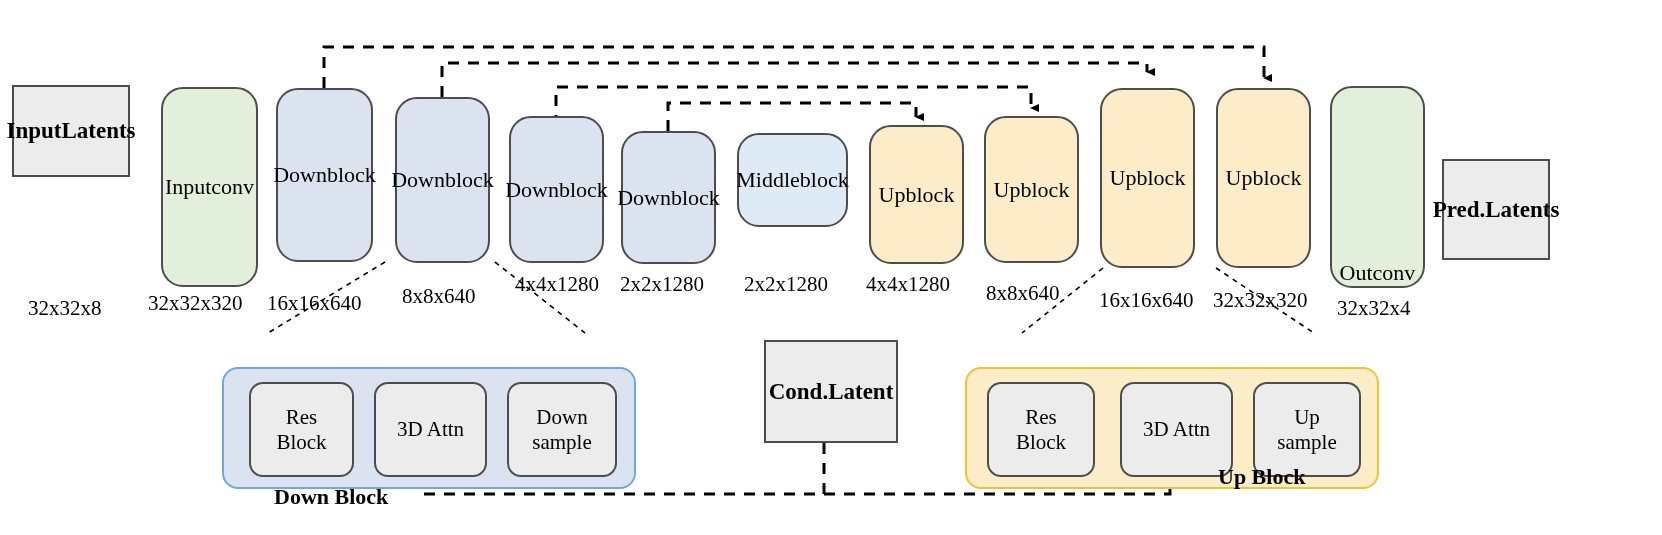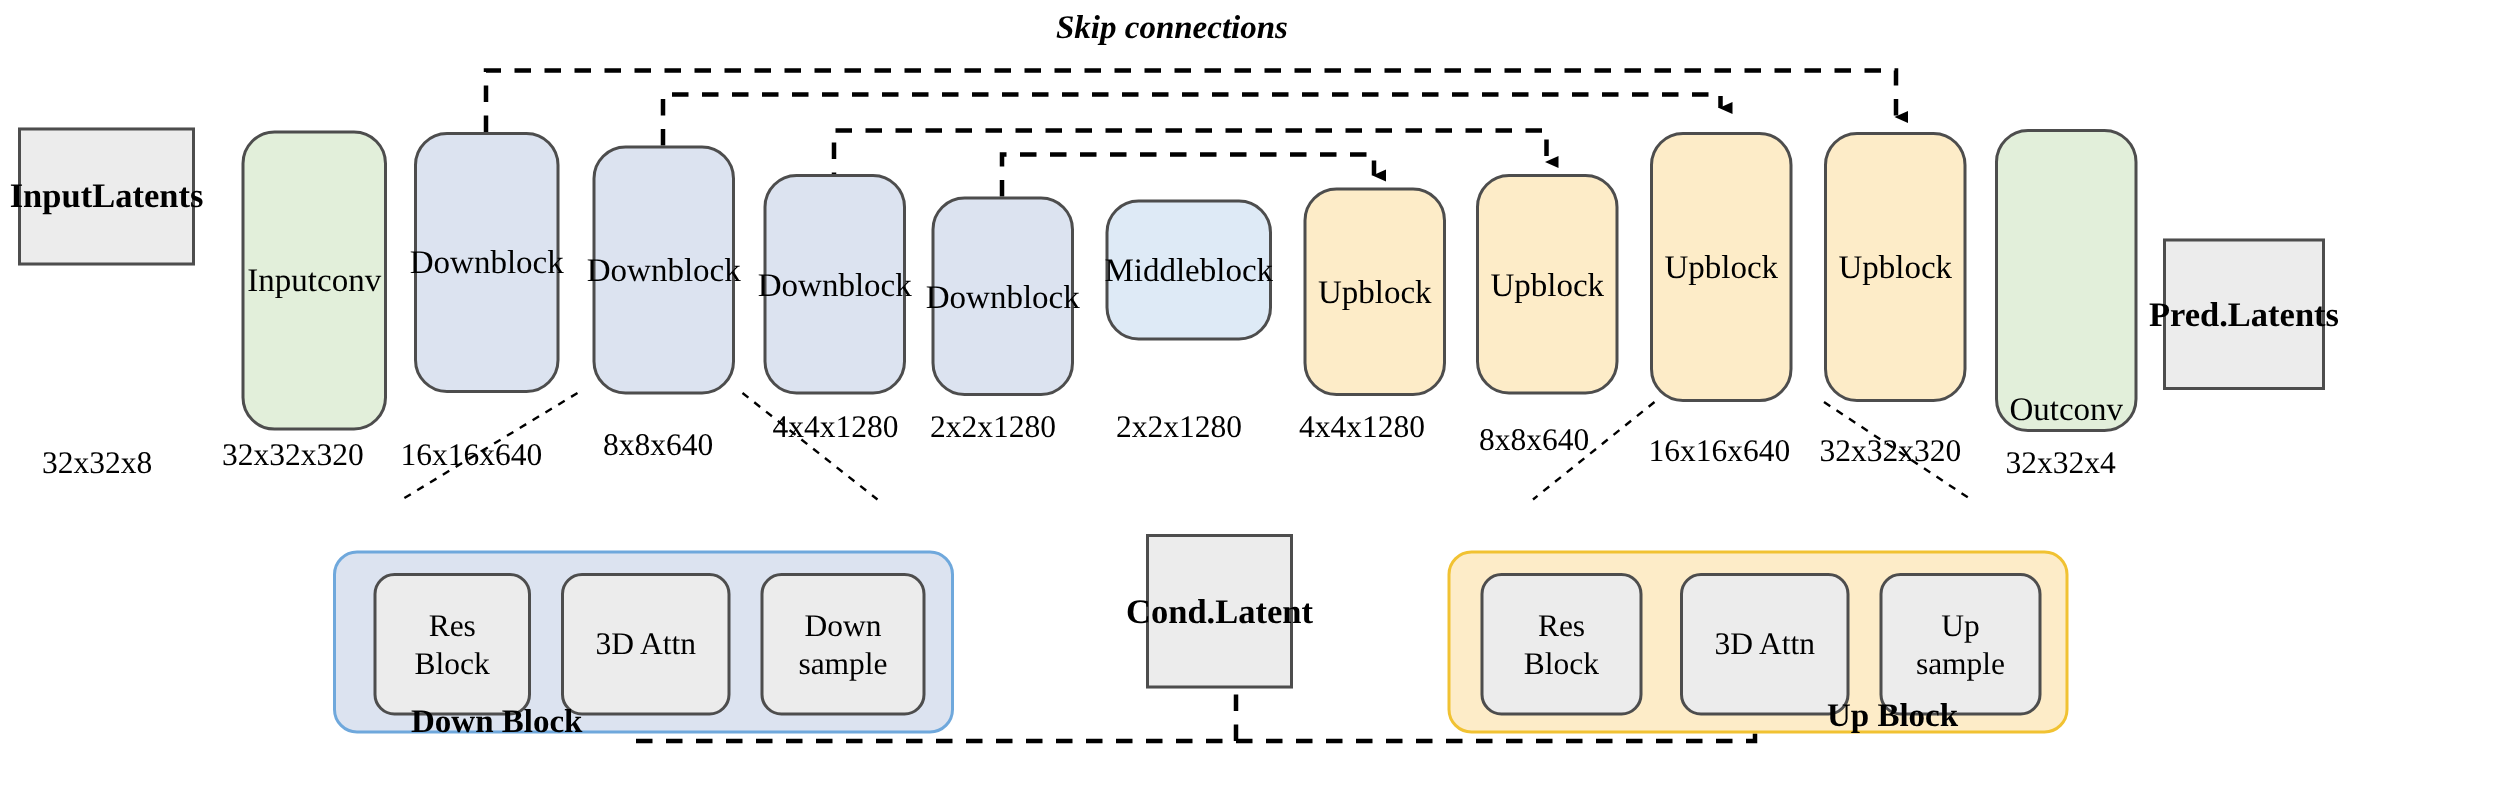--- a/index.html
+++ b/index.html
@@ -159,21 +159,20 @@
       <path d="M350,393 L370,393" stroke="#000" stroke-width="4" fill="none" marker-end="url(#arrowRight)"></path>
       <path d="M474,393 L494,393" stroke="#000" stroke-width="4" fill="none" marker-end="url(#arrowRight)"></path>
     </g>
 
     <g>
       <path d="M1095,393 L1115,393" stroke="#000" stroke-width="4" fill="none" marker-end="url(#arrowRight)"></path>
       <path d="M1228,393 L1248,393" stroke="#000" stroke-width="4" fill="none" marker-end="url(#arrowRight)"></path>
     </g>
   </svg>
 
-  <div class="title-label" style="left:704px; top:5px;">Skip connections</div>
 
   <div class="node sharp io-box" style="left:12px; top:85px; width:118px; height:92px;">
     <span>Input</span>
     <span>Latents</span>
   </div>
   <div class="dim-label" style="left:28px; top:296px;">32x32x8</div>
 
   <div class="node rounded green" style="left:161px; top:87px; width:97px; height:200px;">
     <span>Input</span>
     <span>conv</span>
@@ -251,23 +250,23 @@
       <span>Block</span>
     </div>
     <div class="inner-node" style="left:150px; top:13px; width:113px; height:95px;">
       <span>3D Attn</span>
     </div>
     <div class="inner-node" style="left:283px; top:13px; width:110px; height:95px;">
       <span>Down</span>
       <span>sample</span>
     </div>
   </div>
-  <div class="caption-label" style="left:274px; top:468px;text-align:center;">Down Block</div>
-
-  <div class="node sharp io-box" style="left:764px; top:340px; width:98px; height:103px;margin-top:16px;">
+  <div class="caption-label" style="left:274px; top:484px;text-align:center;">Down Block</div>
+
+  <div class="node sharp io-box" style="left:764px; top:340px; width:134px; height:103px;">
     <span>Cond.</span>
     <span>Latent</span>
   </div>
 
   <div class="panel up" style="left:965px; top:333px; width:414px; height:122px;">
     <div class="inner-node" style="left:20px; top:13px; width:108px; height:95px;">
       <span>Res</span>
       <span>Block</span>
     </div>
     <div class="inner-node" style="left:153px; top:13px; width:113px; height:95px;">

